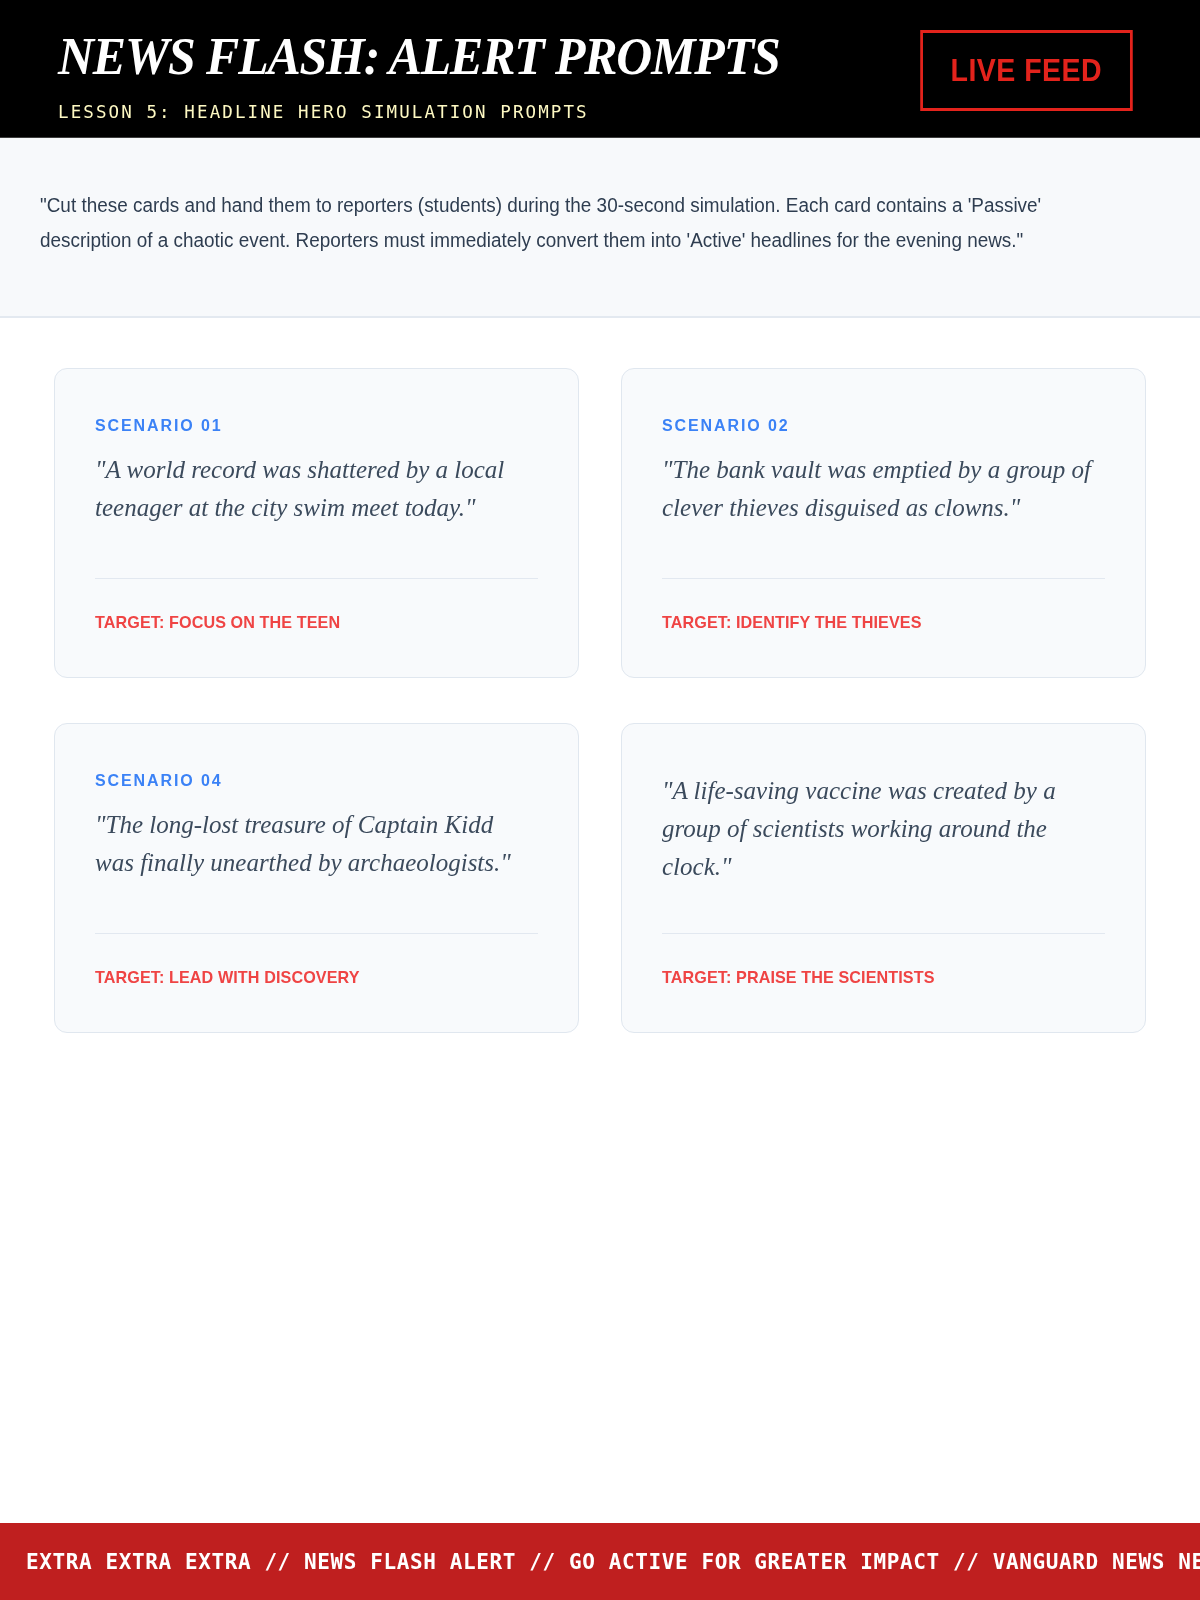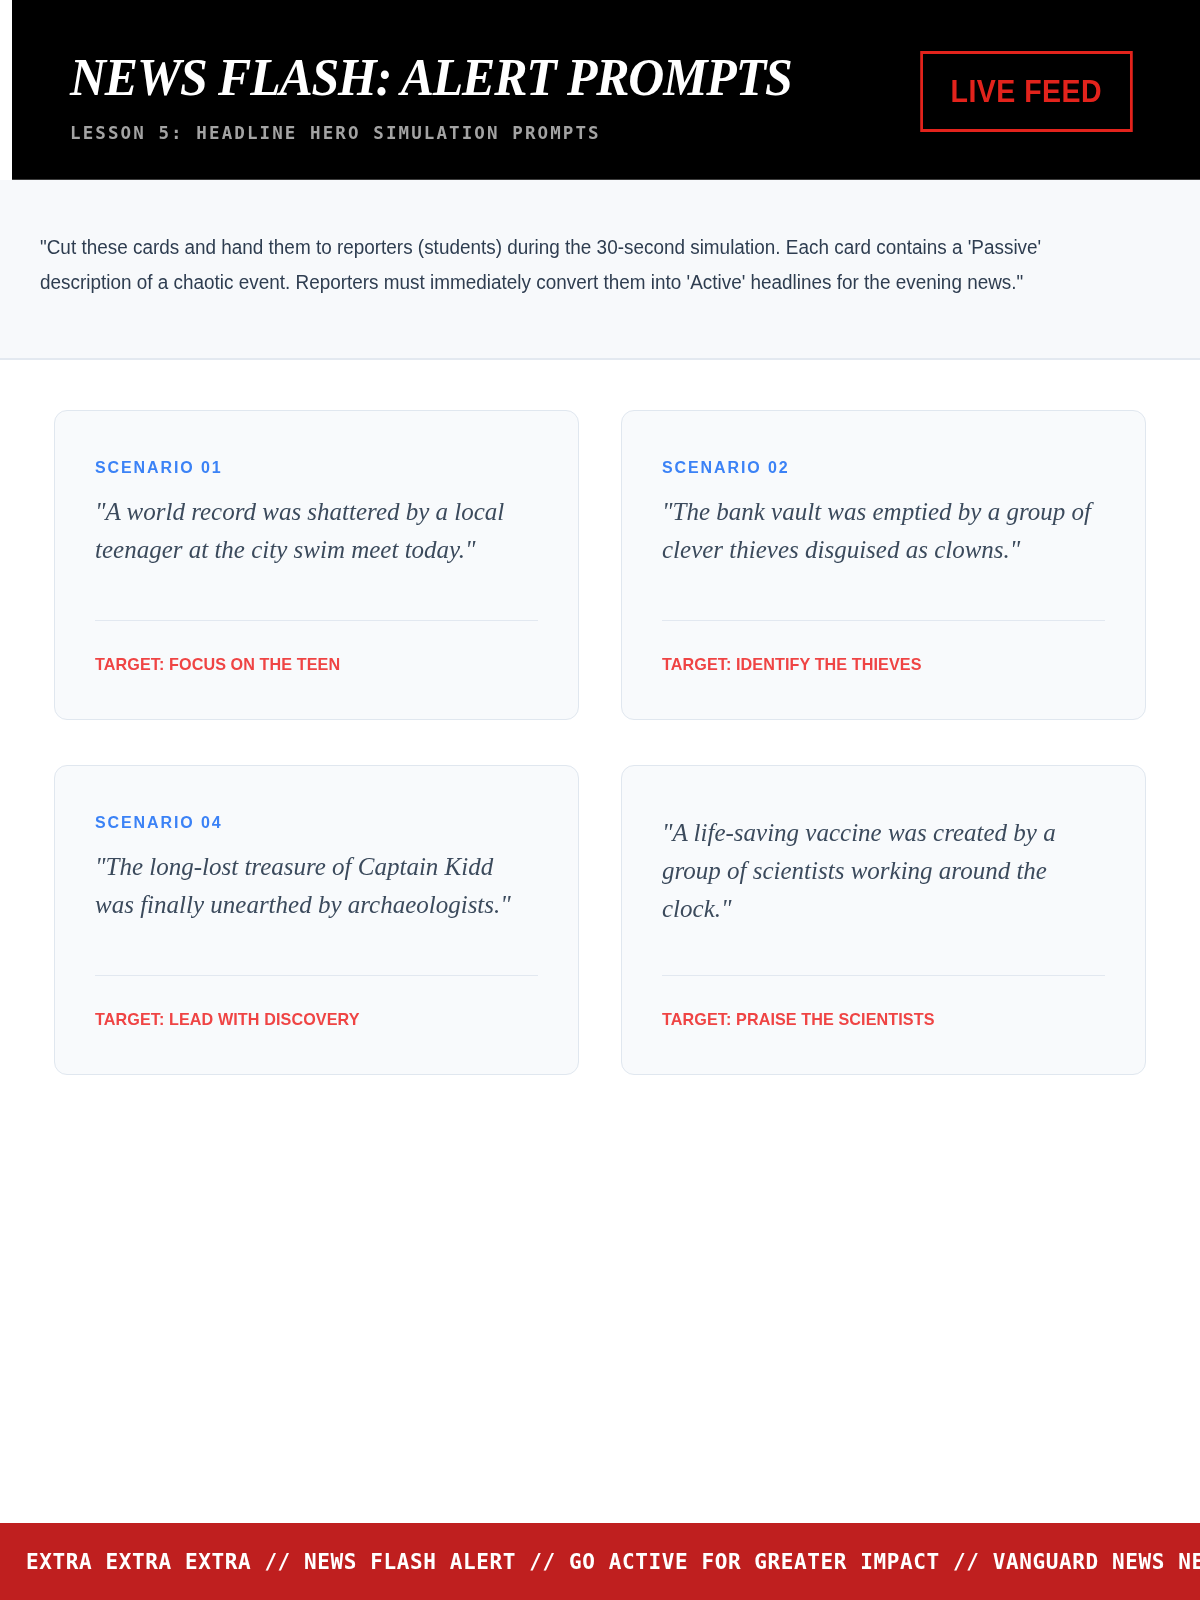--- a/index.html
+++ b/index.html
@@ -12,28 +12,27 @@
     height: 1600px;
     background: #ffffff;
     font-family: "Liberation Sans", sans-serif;
     overflow: hidden;
     position: relative;
   }
 
   
   .masthead {
     background: #000000;
-    height: 180px;
+    height: 138px;
     box-sizing: border-box;
     padding: 0 58px;
     display: flex;
     align-items: center;
     justify-content: space-between;
     border-bottom: 1px solid #3d3d3d;
-    margin-left: 12px;
   }
   .masthead-left {
     display: flex;
     flex-direction: column;
     justify-content: center;
     padding-top: 14px;
   }
   .masthead-title {
     font-family: "Liberation Serif", "DejaVu Serif", serif;
     font-weight: bold;
@@ -43,23 +42,23 @@
     color: #ffffff;
     letter-spacing: -1.2px;
     transform: scaleX(0.94);
     transform-origin: left center;
     white-space: nowrap;
     margin: 0 0 18px 0;
   }
   .masthead-subtitle {
     font-family: "DejaVu Sans Mono", "Liberation Mono", monospace;
     font-size: 17.5px;
-    font-weight: bold;
+    font-weight: normal;
     letter-spacing: 2.1px;
-    color: #a3a3a3;
+    color: #fef9c3;
     white-space: nowrap;
     margin: 0;
   }
   .live-badge {
     border: 3px solid #e3231c;
     color: #e3231c;
     background: #000000;
     font-family: "Liberation Sans", sans-serif;
     font-weight: bold;
     font-size: 31px;

